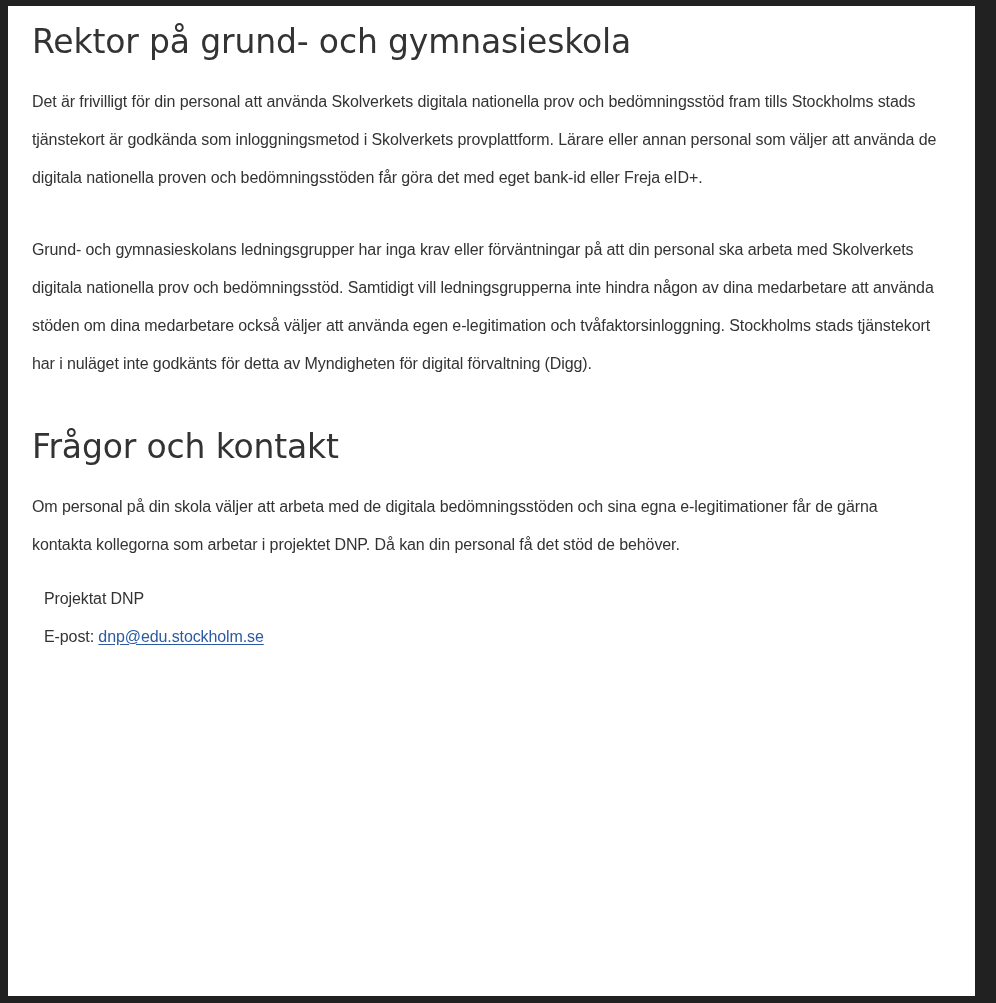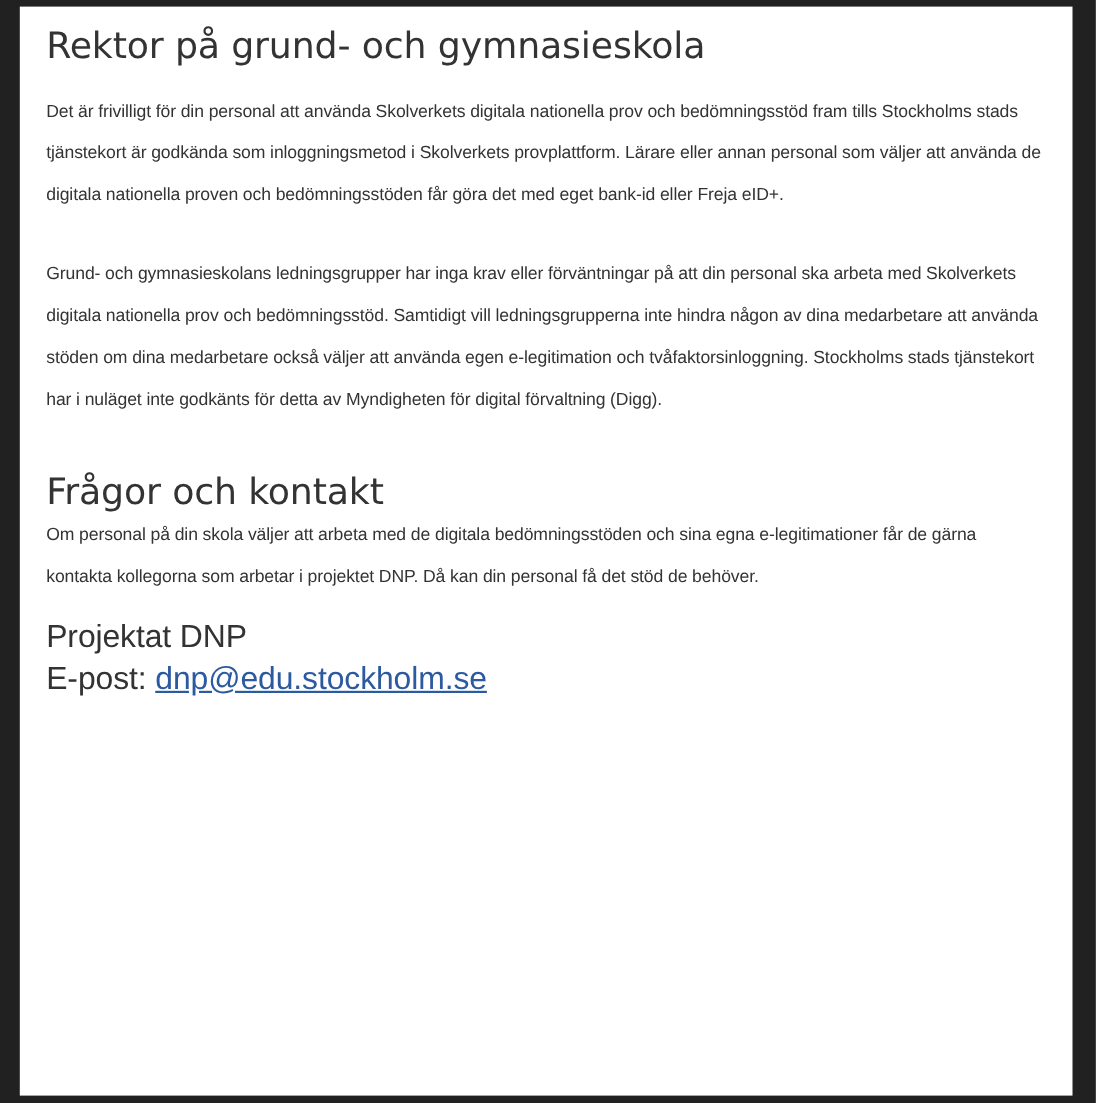--- a/index.html
+++ b/index.html
@@ -17,21 +17,20 @@
   
   #viewport-frame {
     position: absolute;
     inset: 0;
     background: #212121;
     box-sizing: border-box;
     border-left: 8px solid #212121;
     border-top: 6px solid #212121;
     border-right: 21px solid #212121;
     border-bottom: 7px solid #212121;
-    padding-left: 10px;
   }
 
   #page-surface {
     position: relative;
     width: 100%;
     height: 100%;
     background: #ffffff;
     box-sizing: border-box;
     overflow: hidden;
   }
@@ -51,39 +50,40 @@
     color: #333333;
   }
 
   #heading-main {
     margin-top: 6px;
     margin-bottom: 21px;
   }
 
   #heading-contact {
     margin-top: 44px;
+    margin-bottom: 20px;
   }
 
   p.body-text {
     margin: 0 0 34px 0;
     font-size: 16px;
     line-height: 38px;
     color: #333333;
     font-weight: 400;
     letter-spacing: -0.1px;
     max-width: 905px;
   }
 
   p.body-text.tight {
     margin-bottom: 16px;
   }
 
   #contact-block {
-    margin: 0;
-    font-size: 29px;
+    margin: 12px;
+    font-size: 16px;
     line-height: 38px;
     color: #333333;
     letter-spacing: -0.1px;
   }
 
   a.email-link {
     color: #2c5aa0;
     text-decoration: underline;
     text-underline-offset: 2px;
   }

